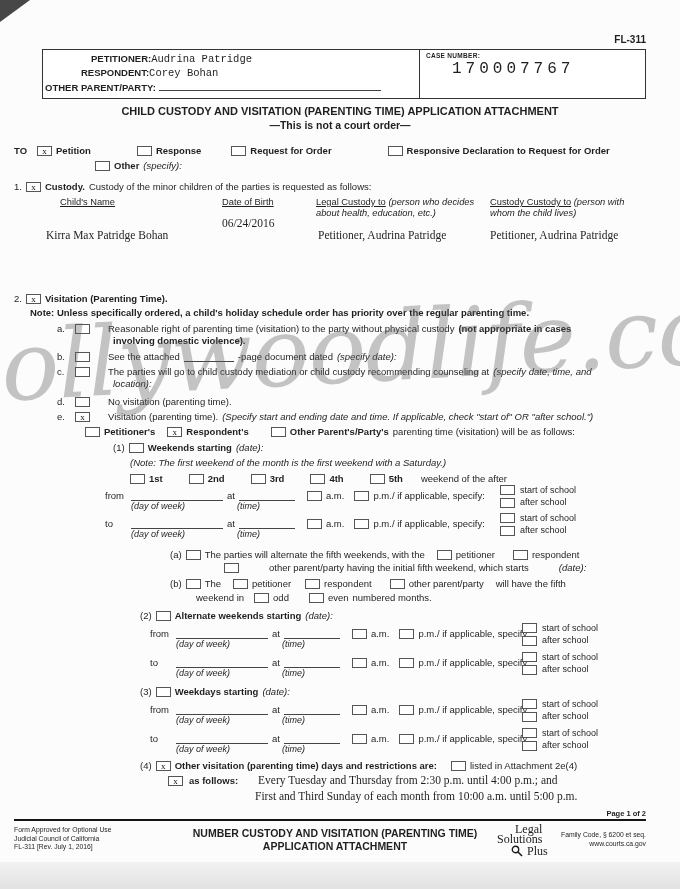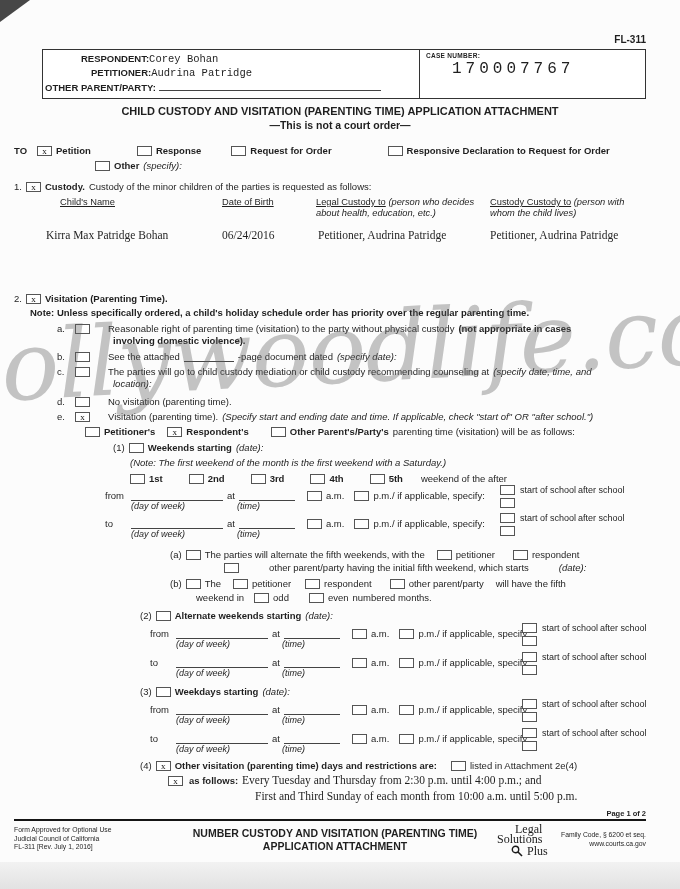--- a/index.html
+++ b/index.html
@@ -12,21 +12,21 @@
   .i{font-style:italic;}
   .u{text-decoration:underline;}
   .cb{flex:none;display:inline-block;box-sizing:border-box;width:15px;height:10px;
       border:1px solid #555;background:#fff;font-family:"Liberation Serif",serif;
       font-size:9px;line-height:8px;text-align:center;color:#111;}
   .blank{flex:none;display:inline-block;height:10px;border-bottom:1px solid #444;}
   .w24{flex:none;display:inline-block;width:22px;}
   .sub{font-style:italic;gap:0;font-size:9px;}
   .school{position:absolute;display:flex;gap:5px;font-size:9px;line-height:10px;}
   .school .scol{display:flex;flex-direction:column;gap:3px;}
-  .school .slbl{display:flex;gap:2px;}
+  .school .slbl{display:flex;flex-direction:column;gap:2px;}
   .serif{font-family:"Liberation Serif",serif;font-size:11.5px;}
   .mono{font-family:"Liberation Mono",monospace;font-size:10.5px;font-weight:400;}
   .hbox{position:absolute;left:42px;top:49px;width:604px;height:50px;border:1.5px solid #333;
         display:flex;box-sizing:border-box;background:#fff;}
   .hleft{width:376px;padding-top:2px;box-sizing:border-box;}
   .hrow{display:flex;align-items:baseline;font-weight:700;font-size:9.5px;line-height:14px;}
   .hright{flex:1;border-left:1.5px solid #333;padding:2px 6px;box-sizing:border-box;}
   .case-label{font-size:6.5px;font-weight:700;letter-spacing:.3px;}
   .case-num{font-family:"Liberation Mono",monospace;font-size:16px;letter-spacing:4px;margin-left:26px;margin-top:1px;}
   .title{position:absolute;left:0;width:680px;text-align:center;font-weight:700;}
@@ -49,27 +49,27 @@
 
 <div class="page">
 
   <div class="corner"></div>
   <div class="bottom-strip"></div>
 
   <div class="blk b" style="left:604px;top:34px;width:42px;text-align:right;font-size:10px;">FL-311</div>
 
   <div class="hbox">
     <div class="hleft">
+      <div class="hrow" style="padding-left:48px;">
+        <span>PETITIONER:</span>
+        <span class="mono">Audrina Patridge</span>
+      </div>
       <div class="hrow" style="padding-left:38px;">
         <span>RESPONDENT:</span>
         <span class="mono">Corey Bohan</span>
-      </div>
-      <div class="hrow" style="padding-left:48px;">
-        <span>PETITIONER:</span>
-        <span class="mono">Audrina Patridge</span>
       </div>
       <div class="hrow" style="padding-left:2px;">
         <span>OTHER PARENT/PARTY:</span>
         <span class="blank" style="width:222px;margin-left:3px;"></span>
       </div>
     </div>
     <div class="hright">
       <div class="case-label">CASE NUMBER:</div>
       <div class="case-num">170007767</div>
     </div>
@@ -110,21 +110,21 @@
   </div>
   <div class="th" style="left:316px;width:172px;">
     <span class="u">Legal Custody to</span>
     <span class="i">(person who decides about health, education, etc.)</span>
   </div>
   <div class="th" style="left:490px;width:152px;">
     <span class="u">Custody Custody to</span>
     <span class="i">(person with whom the child lives)</span>
   </div>
   <div class="blk serif" style="left:46px;top:230px;">Kirra Max Patridge Bohan</div>
-  <div class="blk serif" style="left:222px;top:230px;">06/24/2016</div>
+  <div class="blk serif" style="left:222px;top:218px;">06/24/2016</div>
   <div class="blk serif" style="left:318px;top:230px;">Petitioner, Audrina Patridge</div>
   <div class="blk serif" style="left:490px;top:230px;">Petitioner, Audrina Patridge</div>
 
   <div class="ln" style="left:14px;top:293px;">
     <span>2.</span>
     <span class="cb">x</span>
     <span class="b">Visitation (Parenting Time).</span>
   </div>
   <div class="ln b" style="left:30px;top:307px;">
     <span>Note: Unless specifically ordered, a child's holiday schedule order has priority over the regular parenting time.</span>
@@ -407,21 +407,21 @@
   <div class="ln" style="left:140px;top:760px;">
     <span>(4)</span>
     <span class="cb">x</span>
     <span class="b">Other visitation (parenting time) days and restrictions are:</span>
     <span class="cb" style="margin-left:10px;"></span>
     <span>listed in Attachment 2e(4)</span>
   </div>
   <div class="ln" style="left:168px;top:775px;">
     <span class="cb">x</span>
     <span class="b" style="margin-left:2px;">as follows:</span>
-    <span class="serif" style="margin-left:0;text-align:right;">Every Tuesday and Thursday from 2:30 p.m. until 4:00 p.m.;  and</span>
+    <span class="serif" style="margin-left:16px;text-align:right;">Every Tuesday and Thursday from 2:30 p.m. until 4:00 p.m.;  and</span>
   </div>
   <div class="ln serif" style="left:255px;top:791px;">
     <span>First and Third Sunday of each month from 10:00 a.m. until 5:00 p.m.</span>
   </div>
 
   <div class="blk b" style="left:580px;top:808px;width:66px;text-align:right;font-size:7.5px;">Page 1 of 2</div>
   <div class="rule"></div>
 
   <div class="blk" style="left:14px;top:826px;font-size:6.8px;line-height:8.5px;">
     <div>Form Approved for Optional Use</div>

